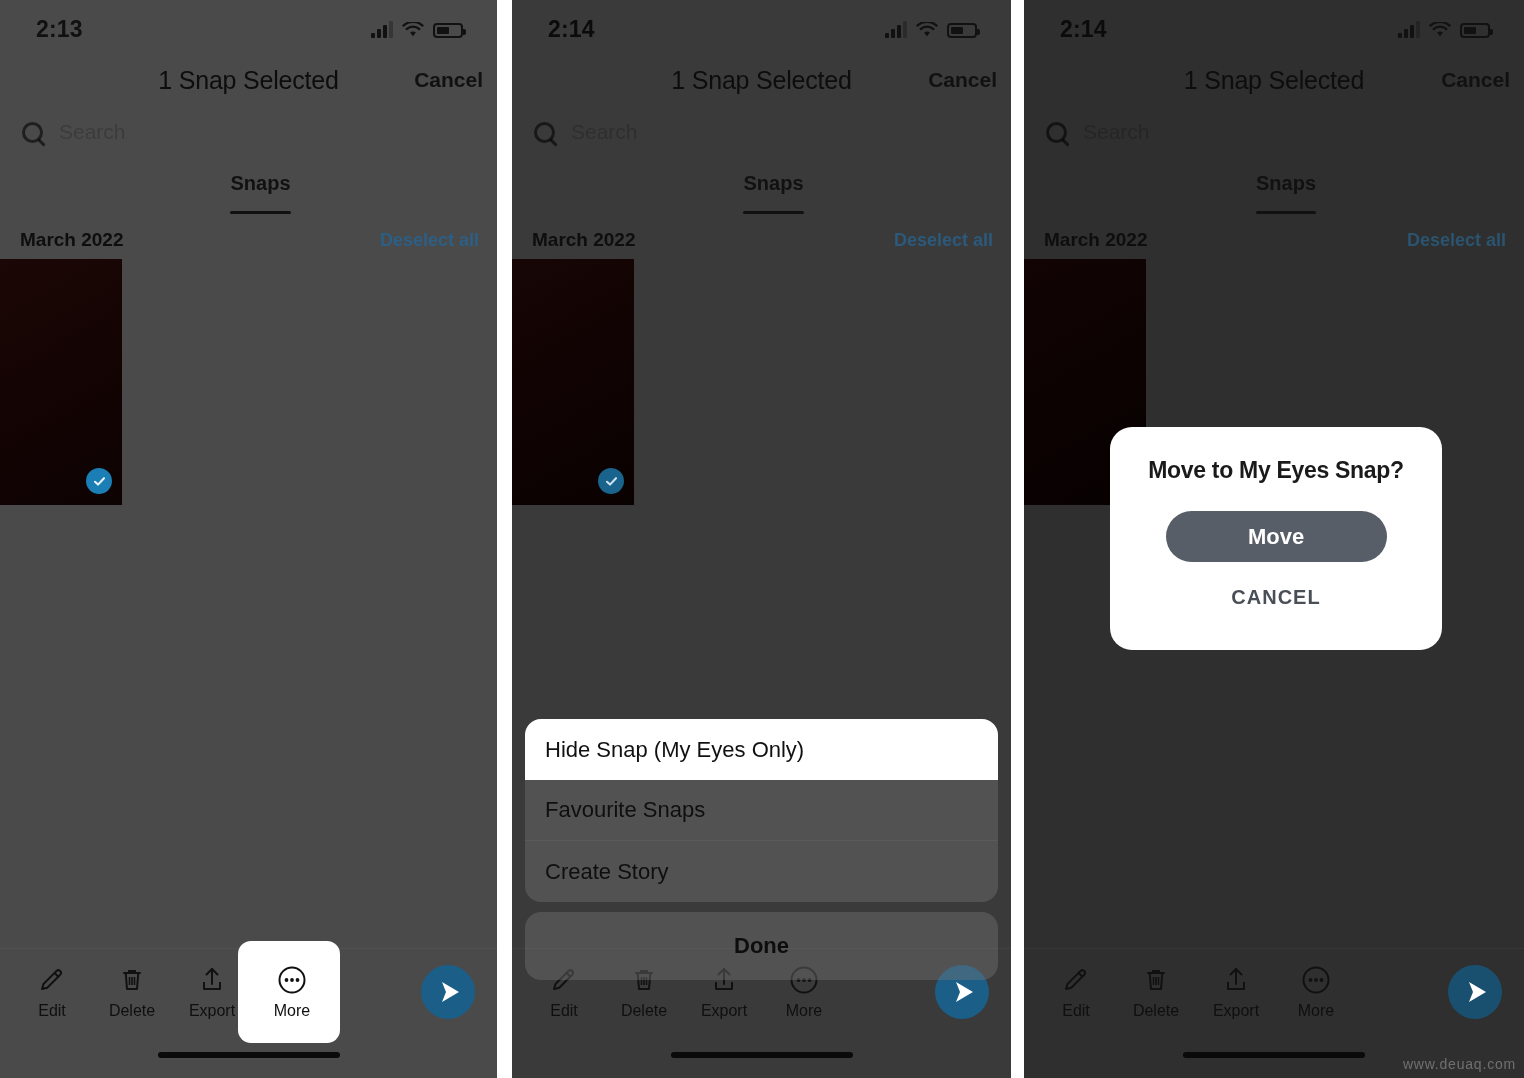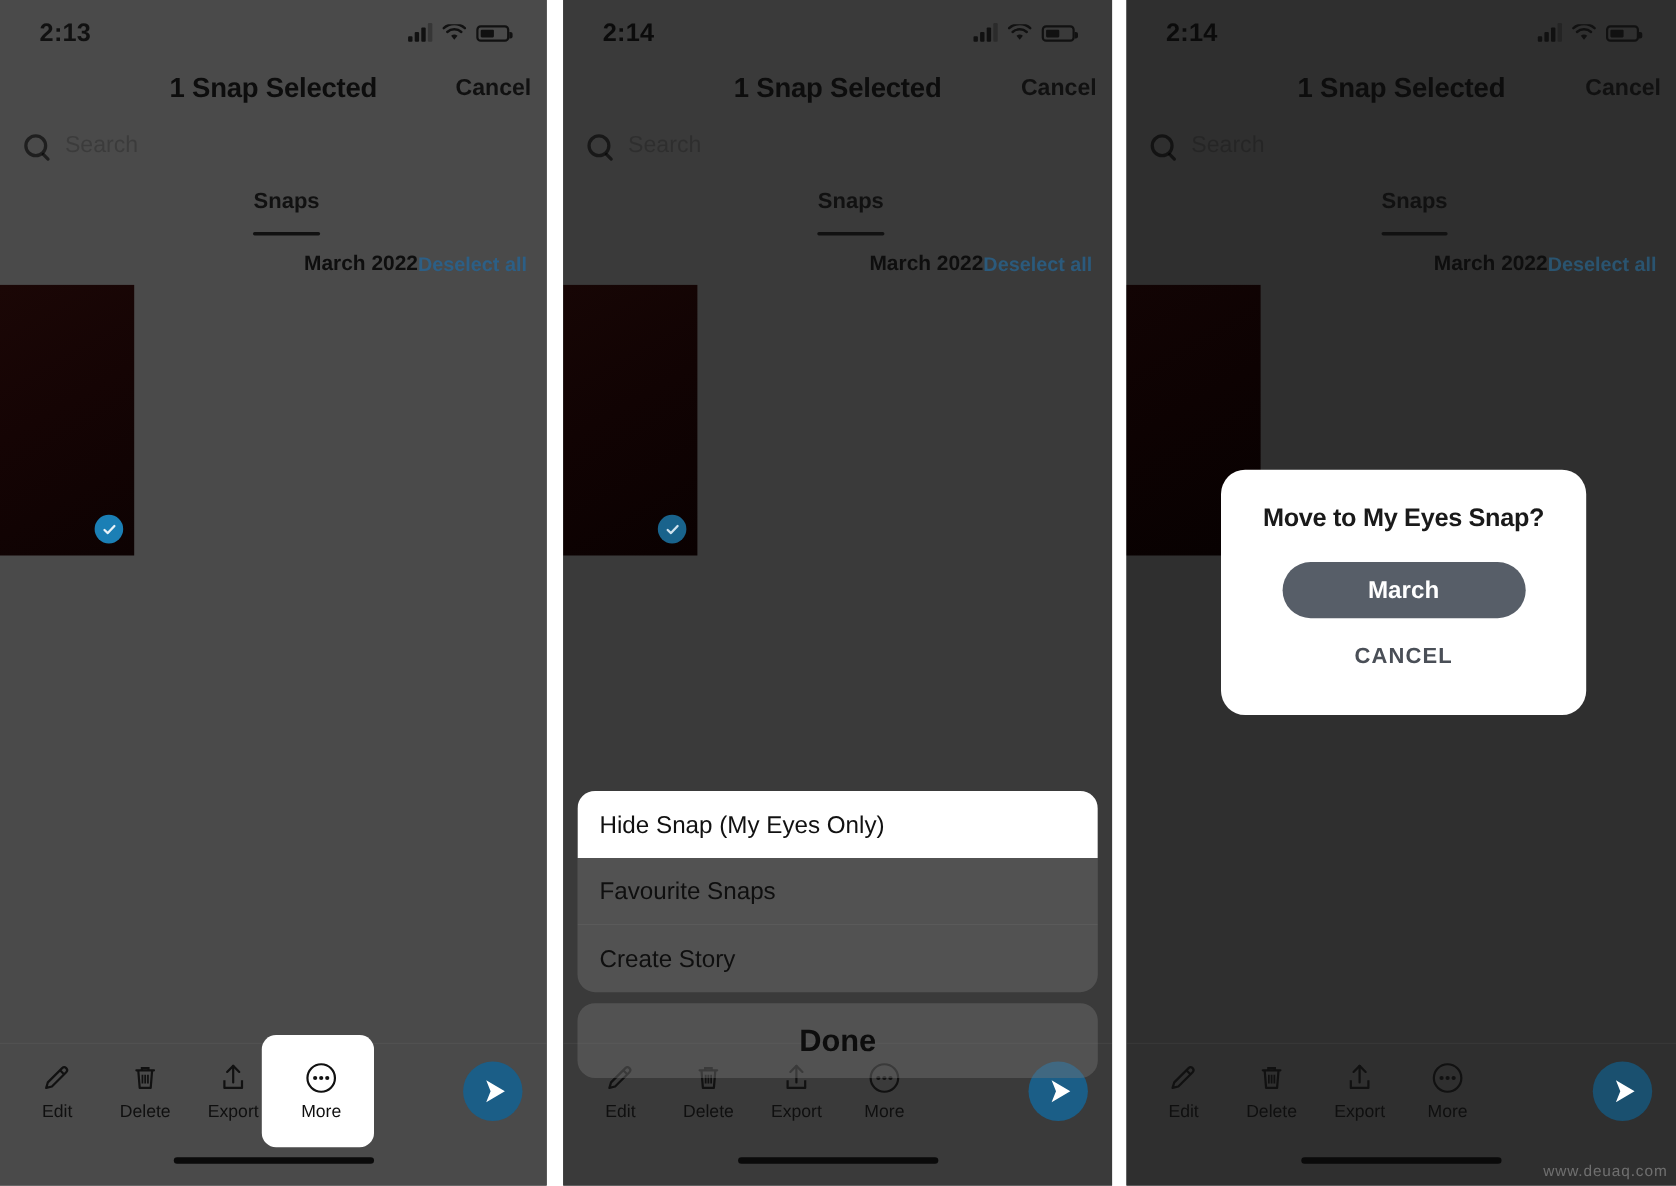--- a/index.html
+++ b/index.html
@@ -100,21 +100,21 @@
   .navbar {
     position: absolute;
     top: 58px; left: 0; right: 0;
     height: 44px;
     display: flex;
     align-items: center;
     justify-content: center;
   }
   .nav-title {
     font-size: 25px;
-    font-weight: bold;
+    font-weight: normal;
     color: #0d0d0d;
     letter-spacing: -0.2px;
   }
   .nav-cancel {
     position: absolute;
     right: 14px;
     top: 50%;
     transform: translateY(-50%);
     font-size: 21px;
     font-weight: bold;
@@ -177,21 +177,21 @@
     border-radius: 2px;
   }
 
   
   .monthrow {
     position: absolute;
     top: 226px; left: 0; right: 0;
     height: 28px;
     display: flex;
     align-items: center;
-    justify-content: flex-end;
+    justify-content: space-between;
     padding: 0 18px 0 20px;
   }
   .month-label {
     font-size: 19px;
     font-weight: bold;
     color: #0e0e0e;
   }
   .deselect {
     font-size: 18px;
     font-weight: bold;
@@ -311,21 +311,21 @@
     border-bottom: none;
   }
   .sheet-done {
     margin-top: 10px;
     height: 68px;
     border-radius: 16px;
     background: rgba(120,120,120,.40);
     display: flex;
     align-items: center;
     justify-content: center;
-    font-size: 28px;
+    font-size: 22px;
     font-weight: bold;
     color: #0d0d0d;
   }
 
   
   .dialog {
     position: absolute;
     left: 86px;
     top: 427px;
     width: 332px;
@@ -706,21 +706,21 @@
         </div>
         <div class="send">
           <svg width="28" height="28" viewBox="0 0 28 28">
               <path d="M6 4 L23 14 L6 24 L10 14 Z" fill="#ffffff"></path>
             </svg>
         </div>
       </div>
 
       <div class="dialog">
         <div class="dlg-title">Move to My Eyes Snap?</div>
-        <div class="dlg-move">March</div>
+        <div class="dlg-move">Move</div>
         <div class="dlg-cancel">CANCEL</div>
       </div>
 
       <div class="homebar"></div>
       <div class="watermark">www.deuaq.com</div>
     </div>
   </div>
 
 </div>
 

